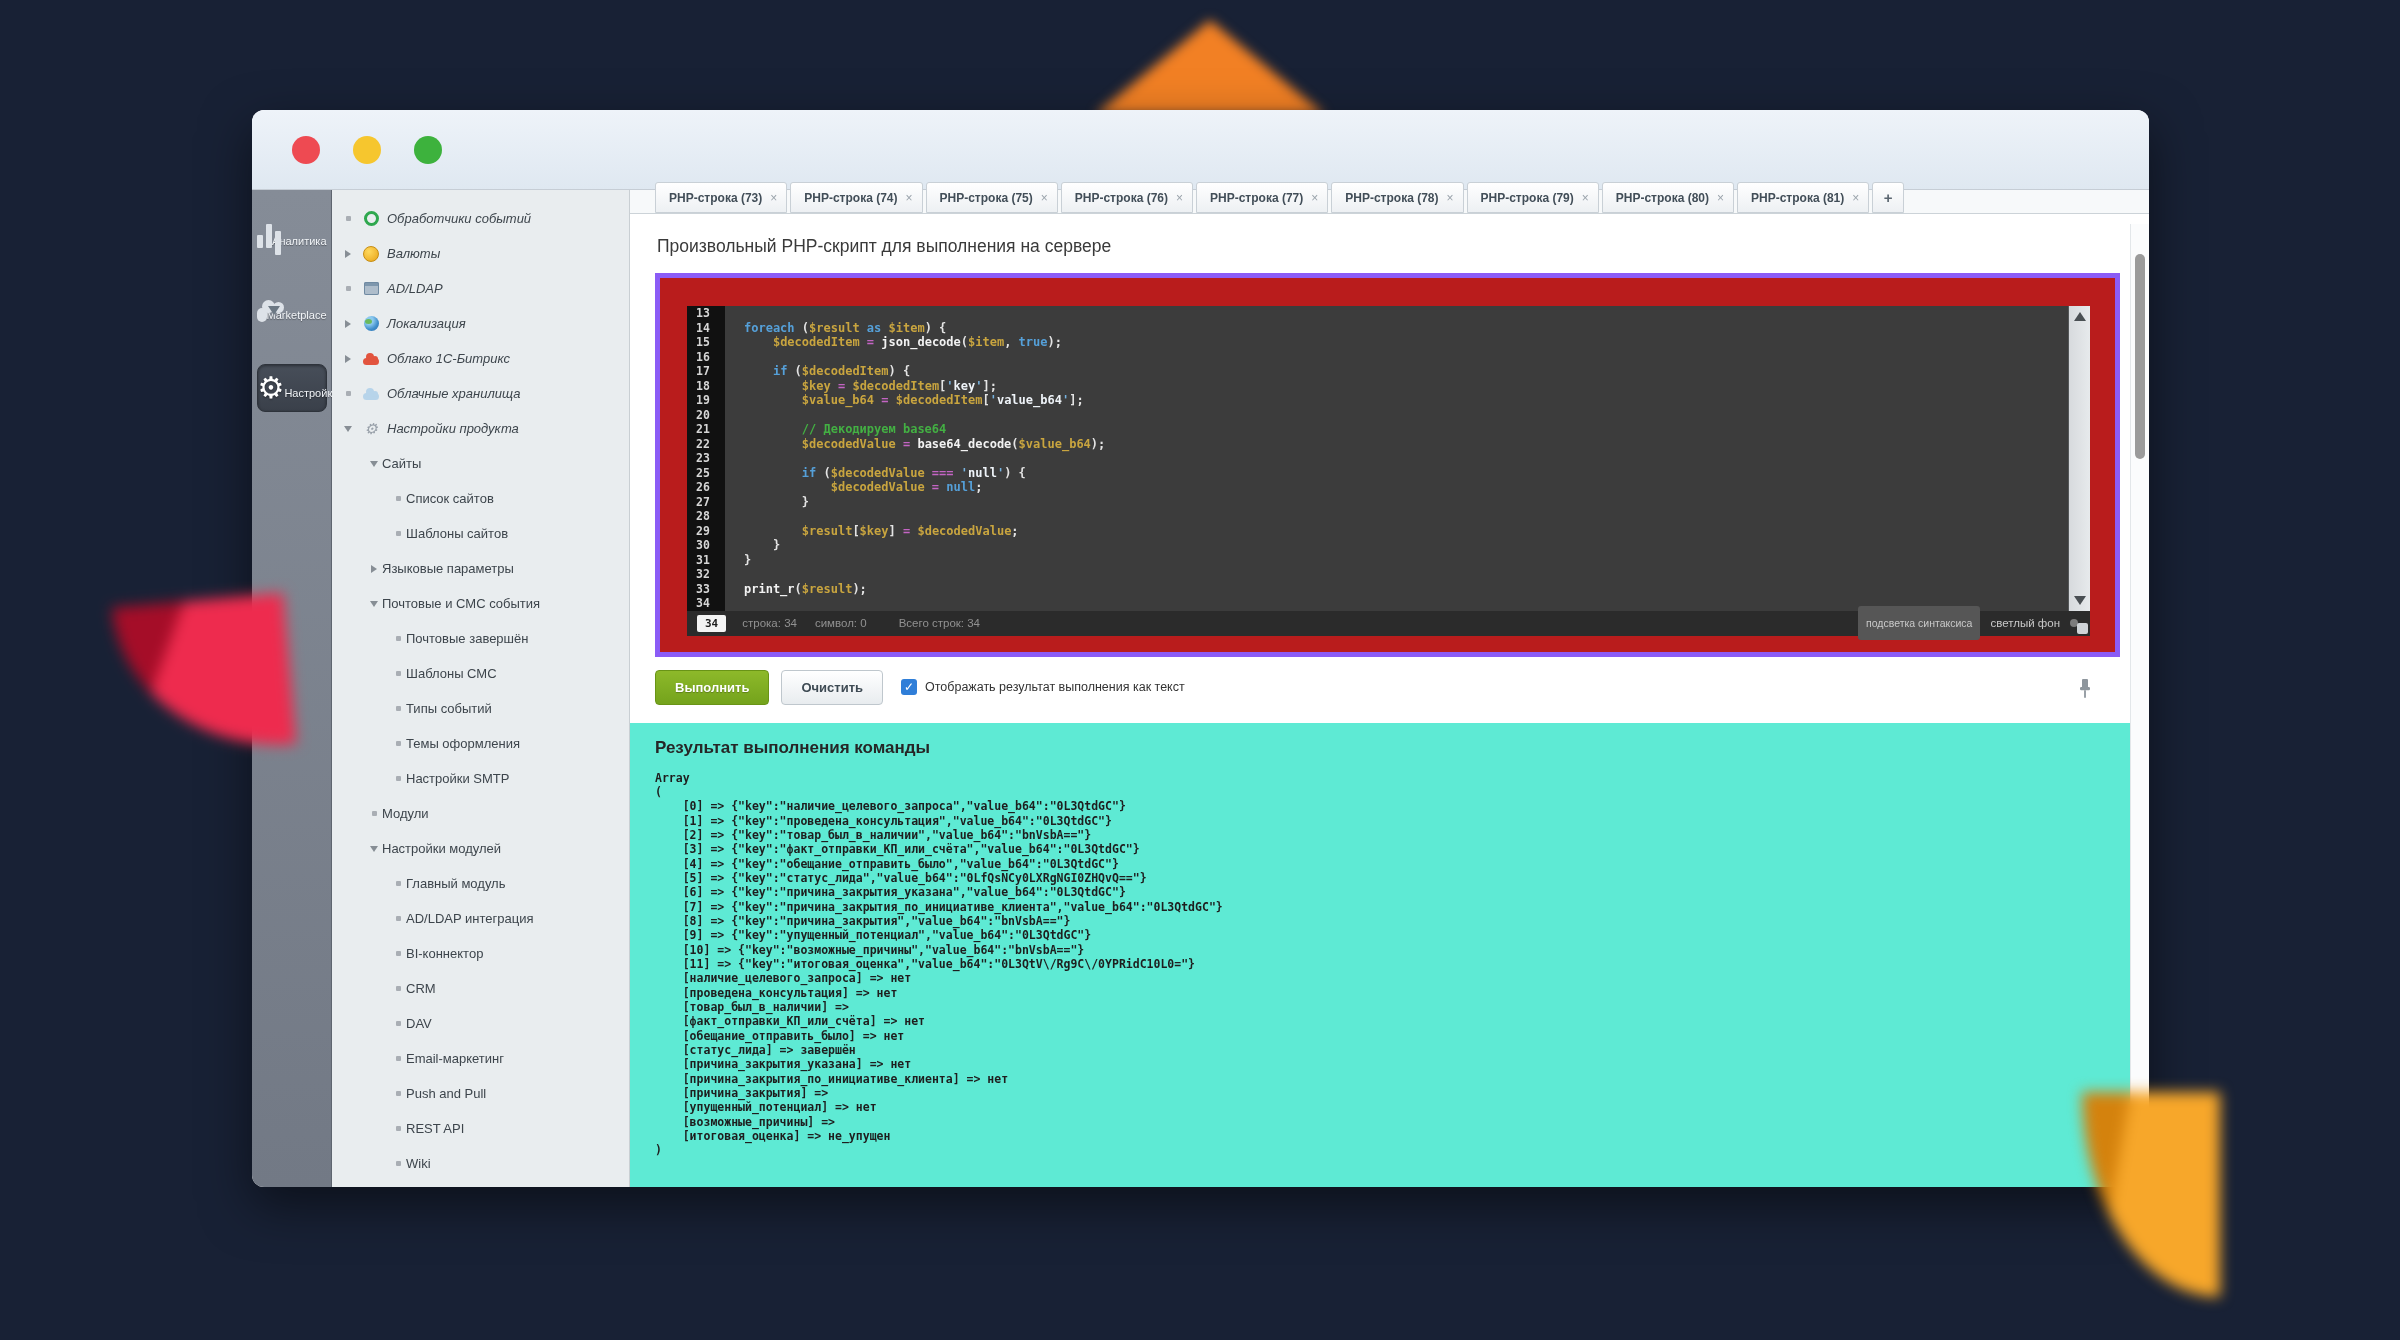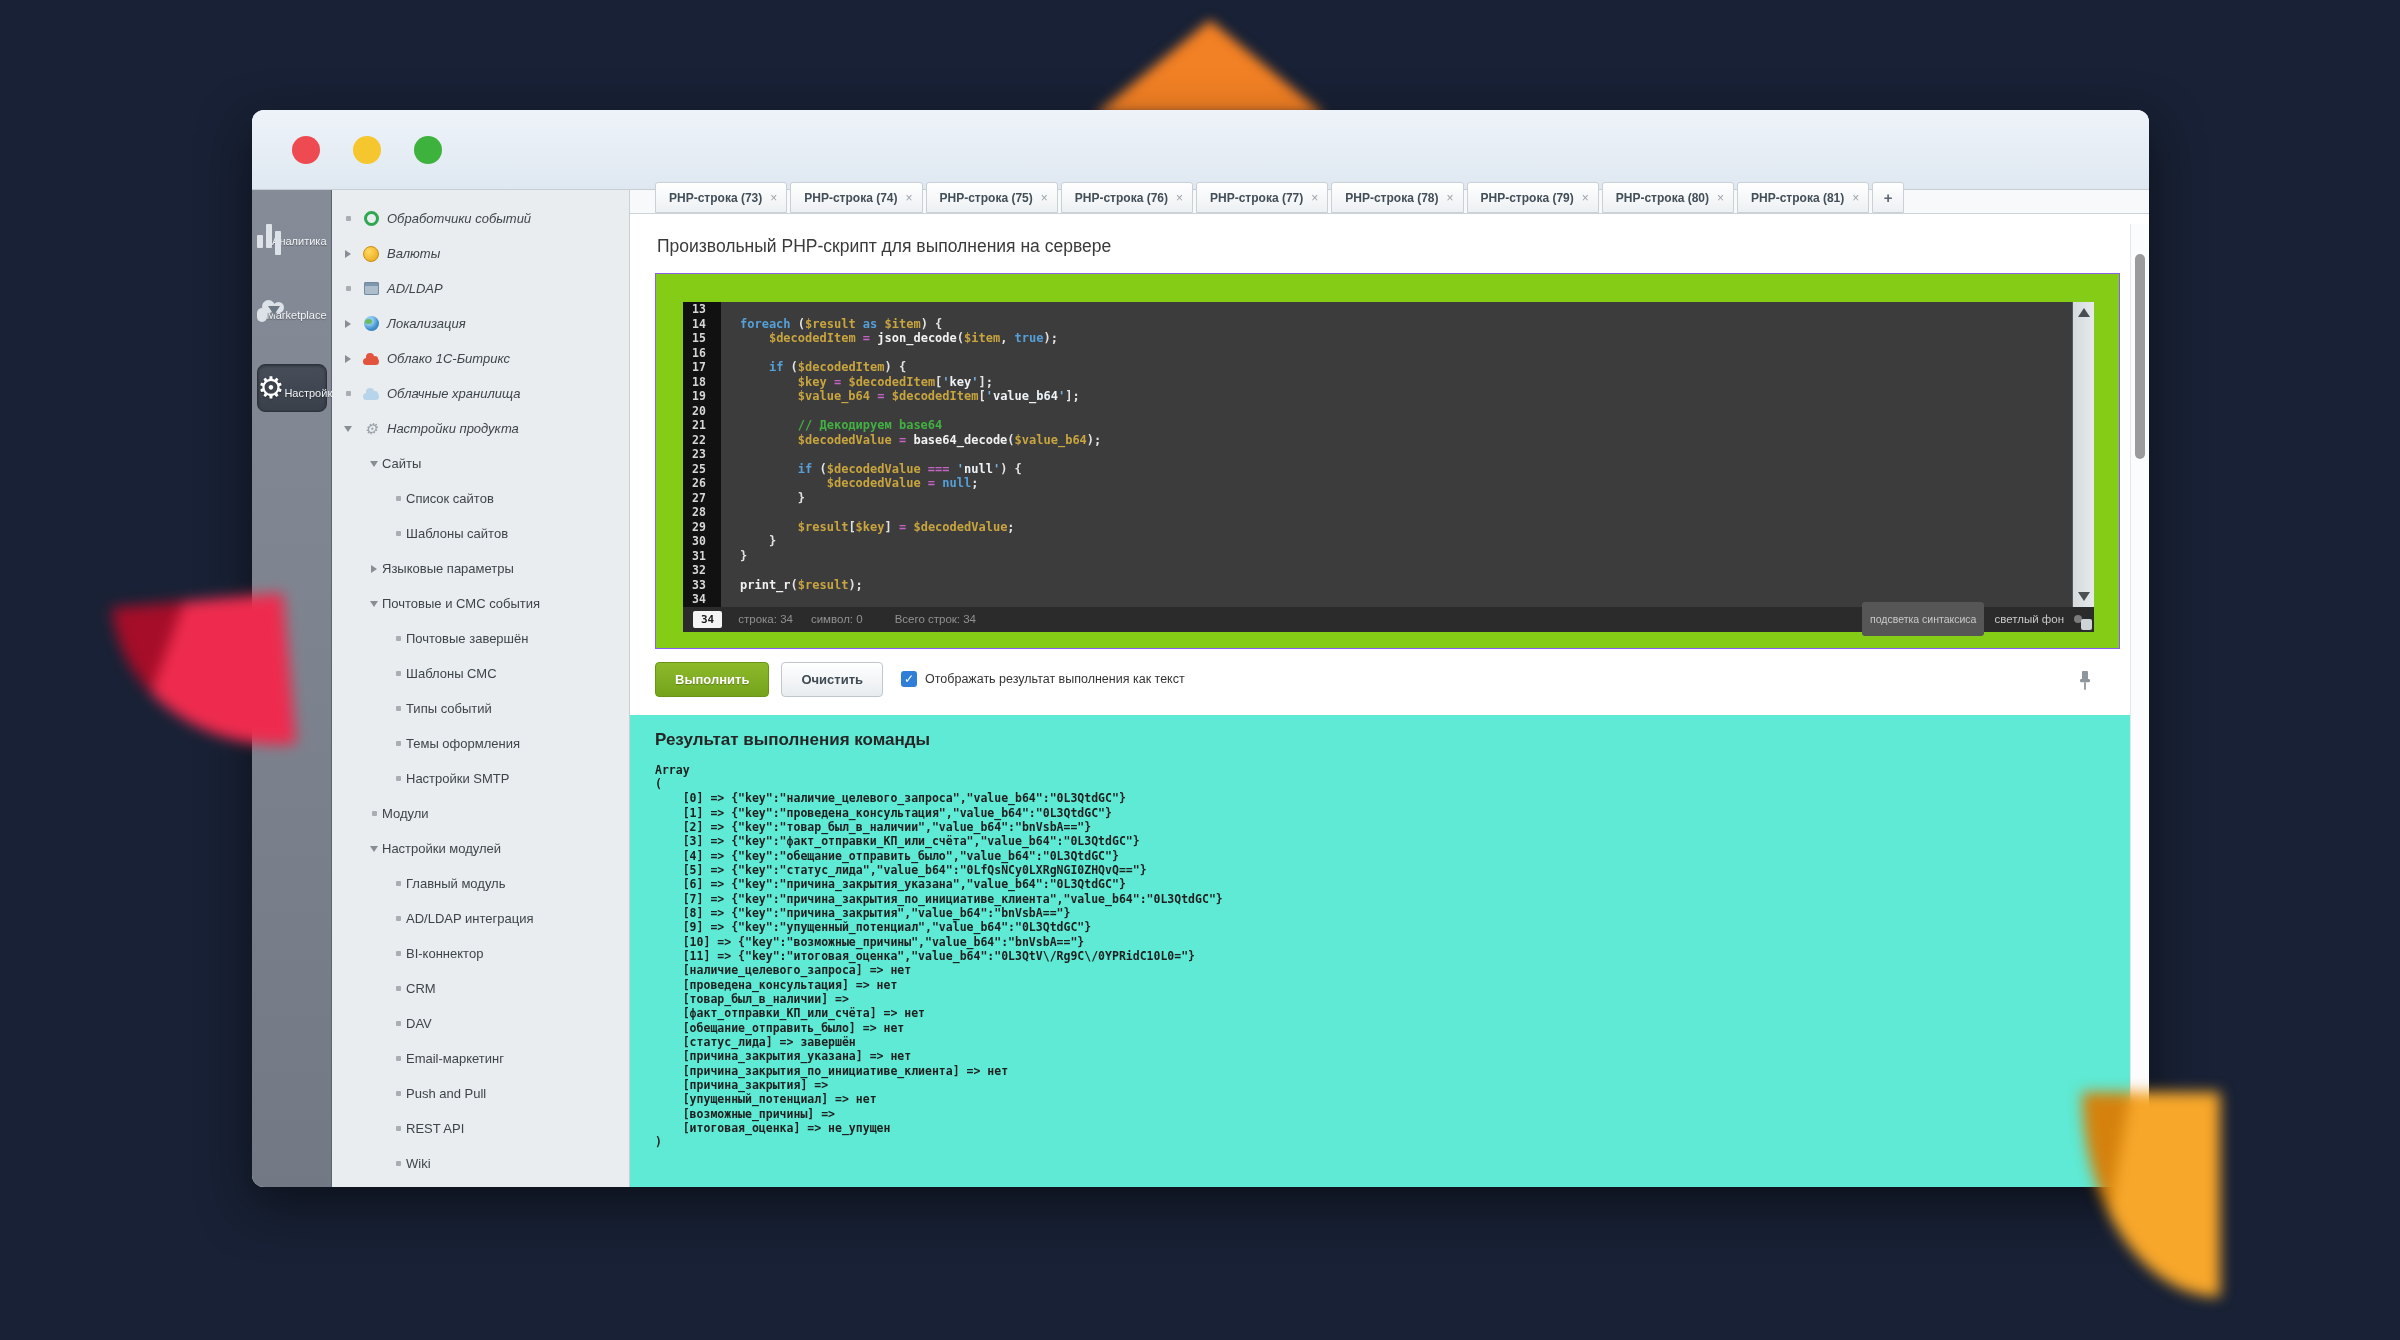--- a/index.html
+++ b/index.html
@@ -72,21 +72,21 @@
   .main { flex:1; position:relative; background:#fff; display:flex; flex-direction:column; min-width:0; }
   .tabstrip { height:24px; background:#f7f9fa; border-bottom:1px solid #ccd3d8; display:flex; align-items:flex-end; padding-left:25px; flex:none; }
   .tab { display:flex; align-items:center; height:31px; padding:0 9px 0 13px; margin-right:3px;
     background:linear-gradient(#ffffff,#edf0f3); border:1px solid #c9d0d6; border-radius:3px 3px 0 0;
     font-size:12px; font-weight:bold; color:var(--tab-text,#424e58); cursor:pointer; white-space:nowrap; }
   .tab-close { margin-left:8px; color:#9aa3ab; font-size:12px; font-weight:normal; }
   .tab-plus { width:32px; justify-content:center; padding:0; color:#5b6670; font-size:15px; }
 
   .pane-white { padding:18px 19px 18px 25px; flex:none; }
   .page-title { font-size:17.5px; color:#3a3a3a; margin:4px 0 16px 2px; }
-  .editor-box { width:1465px; border:1px solid #8b5cf6; background:#84cc16; padding:28px 25px 16px 27px; }
+  .editor-box { width:1465px; border:5px solid #8b5cf6; background:#b91c1c; padding:28px 25px 16px 27px; }
 
   .editor { position:relative; background:var(--editor-bg,#3c3c3c); }
   .code-scroll { margin-right:22px; }
   .crow { display:flex; line-height:14.5px; min-height:14.5px; }
   .ln { width:38px; background:var(--gutter-bg,#111); color:#d6d6d6; font:bold 11.5px "DejaVu Sans Mono", monospace; padding-left:9px; flex:none; }
   .lc { flex:1; white-space:pre; font:bold 12px "DejaVu Sans Mono", monospace; padding-left:19px; }
   .tk-kw { color:var(--kw,#55a0d9); } .tk-v { color:var(--var,#c9a53f); } .tk-op { color:var(--op,#c465c4); }
   .tk-cm { color:var(--cm,#43b043); } .tk-fn { color:var(--fn,#f2f2f2); } .tk-pl { color:var(--pl,#e4e4e4); }
   .tk-q { color:var(--q,#77b3e0); } .tk-s { color:var(--str,#eef3f8); }
 

